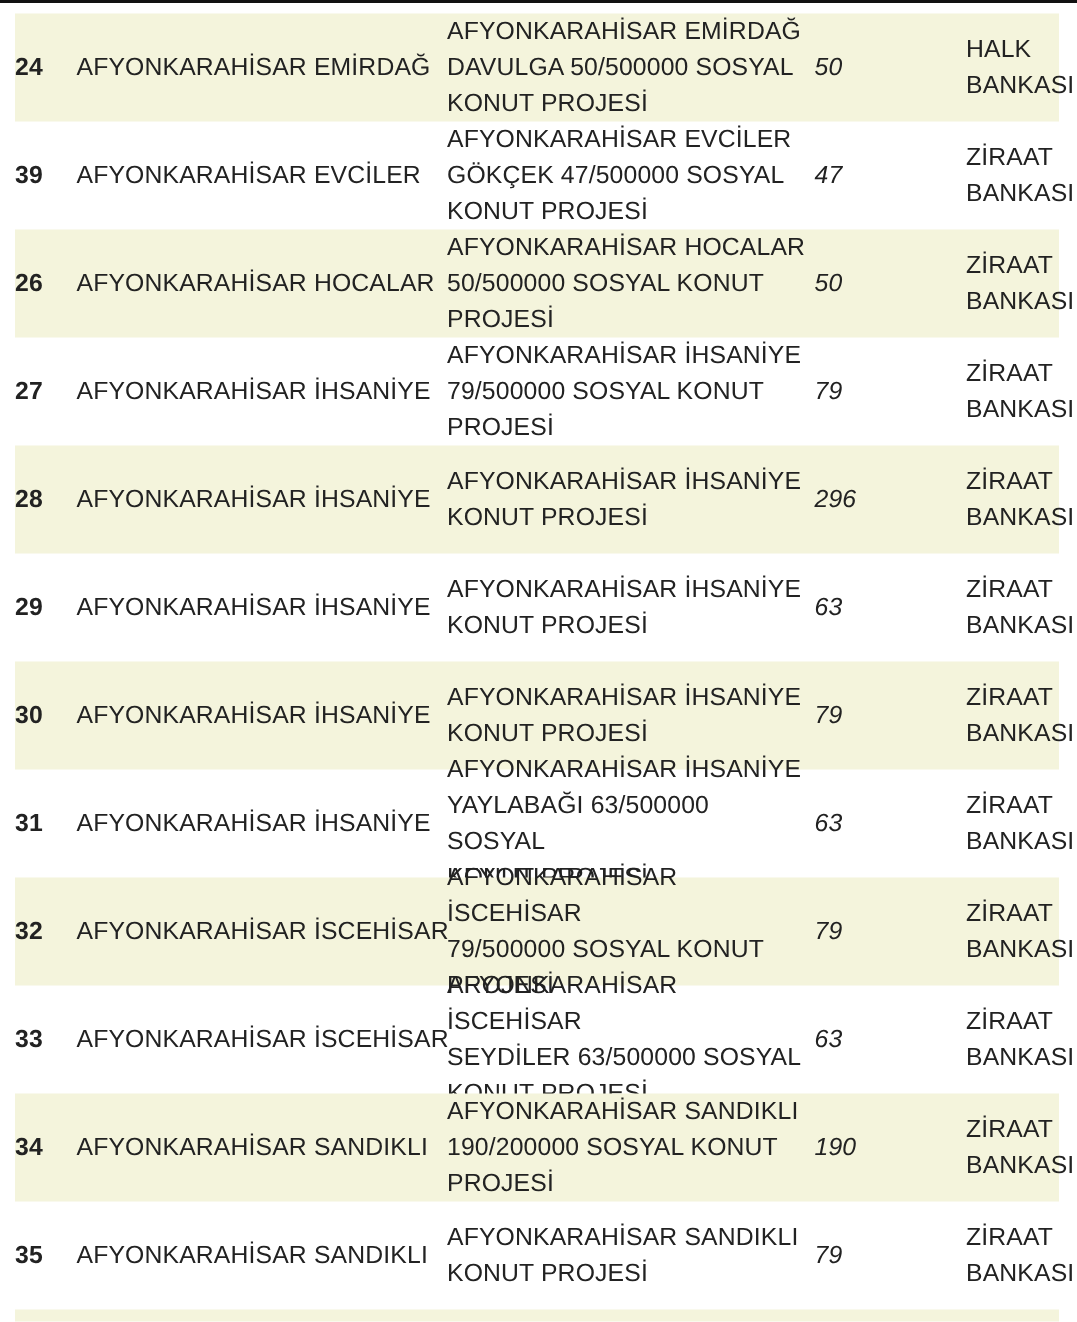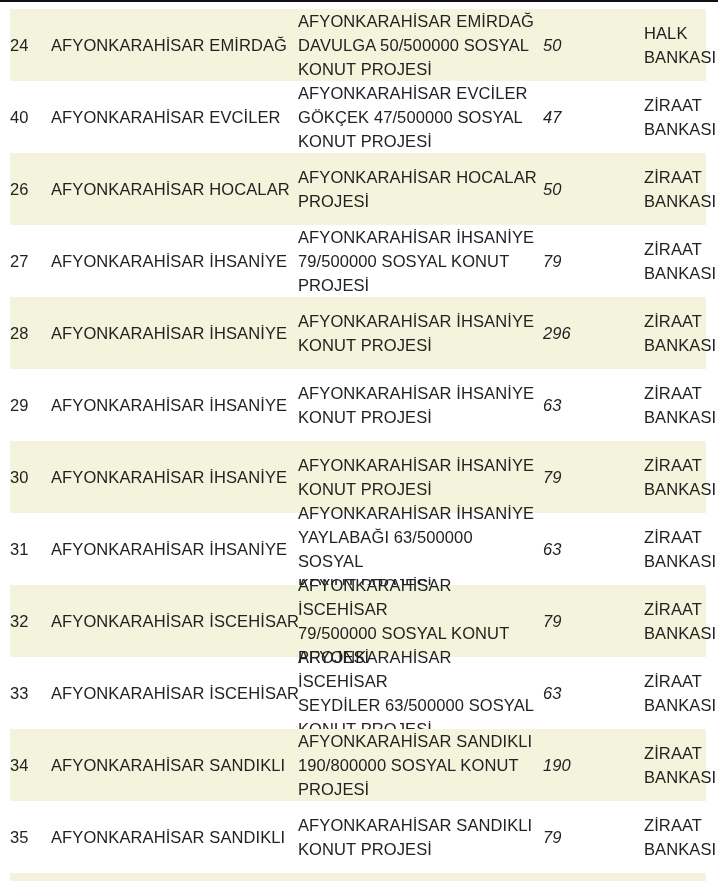--- a/index.html
+++ b/index.html
@@ -31,21 +31,21 @@
       width: 696px;
     }
     .row {
       position: relative;
       height: 72px;
       display: flex;
       align-items: center;
     }
     .row.shaded { background: #f4f4dc; }
     .cell { position: absolute; line-height: 24px; }
-    .c-no { left: 0; width: 36px; }
+    .c-no { left: 0; width: 36px; font-weight: bold; }
     .c-loc { left: 41px; width: 240px; white-space: nowrap; }
     .c-proj { left: 288px; width: 240px; }
     .c-count { left: 533px; width: 50px; font-style: italic; }
     .c-bank { left: 598px; width: 90px; margin-left: 36px; }
     .c-proj span, .c-bank span { display: block; }
   </style>
 </head>
 <body>
 
 <div class="top-rule"></div>
@@ -69,38 +69,39 @@
       <span>DAVULGA 50/500000 SOSYAL</span>
       <span>KONUT PROJESİ</span>
     </div>
     <div class="cell c-count">50</div>
     <div class="cell c-bank">
       <span>HALK</span>
       <span>BANKASI</span>
     </div>
     </div>
     <div class="row">
-    <div class="cell c-no">40</div>
+    <div class="cell c-no">39</div>
     <div class="cell c-loc">AFYONKARAHİSAR EVCİLER</div>
     <div class="cell c-proj">
       <span>AFYONKARAHİSAR EVCİLER</span>
       <span>GÖKÇEK 47/500000 SOSYAL</span>
       <span>KONUT PROJESİ</span>
     </div>
     <div class="cell c-count">47</div>
     <div class="cell c-bank">
       <span>ZİRAAT</span>
       <span>BANKASI</span>
     </div>
     </div>
     <div class="row shaded">
     <div class="cell c-no">26</div>
     <div class="cell c-loc">AFYONKARAHİSAR HOCALAR</div>
     <div class="cell c-proj">
       <span>AFYONKARAHİSAR HOCALAR</span>
+      <span>50/500000 SOSYAL KONUT</span>
       <span>PROJESİ</span>
     </div>
     <div class="cell c-count">50</div>
     <div class="cell c-bank">
       <span>ZİRAAT</span>
       <span>BANKASI</span>
     </div>
     </div>
     <div class="row">
     <div class="cell c-no">27</div>
@@ -195,21 +196,21 @@
     <div class="cell c-bank">
       <span>ZİRAAT</span>
       <span>BANKASI</span>
     </div>
     </div>
     <div class="row shaded">
     <div class="cell c-no">34</div>
     <div class="cell c-loc">AFYONKARAHİSAR SANDIKLI</div>
     <div class="cell c-proj">
       <span>AFYONKARAHİSAR SANDIKLI</span>
-      <span>190/800000 SOSYAL KONUT</span>
+      <span>190/200000 SOSYAL KONUT</span>
       <span>PROJESİ</span>
     </div>
     <div class="cell c-count">190</div>
     <div class="cell c-bank">
       <span>ZİRAAT</span>
       <span>BANKASI</span>
     </div>
     </div>
     <div class="row">
     <div class="cell c-no">35</div>

